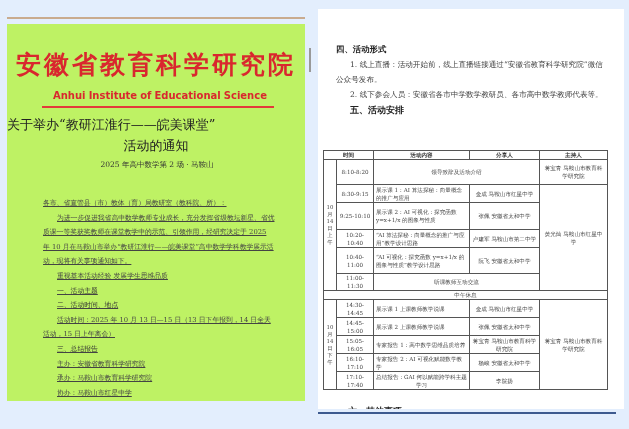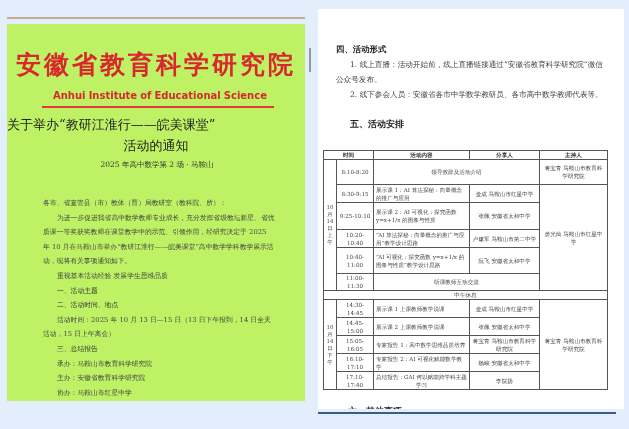--- a/index.html
+++ b/index.html
@@ -6,21 +6,21 @@
   body{width:629px;height:429px;background:#e3eefd;position:relative;overflow:hidden;font-family:"DejaVu Serif",serif;color:#333;}
   .tan-line{position:absolute;left:7px;top:17px;width:298px;height:2px;background:#c9ab8f;}
   .page-left{position:absolute;left:7px;top:24px;width:298px;height:377px;background:#bef264;}
   .scrollbar{position:absolute;left:302px;top:24px;width:2px;height:24px;background:#999;}
   .inst-cn{position:absolute;left:0;width:100%;top:24px;text-align:center;color:#d9272e;font-size:25px;font-weight:bold;letter-spacing:3px;font-family:"DejaVu Serif",serif;}
   .inst-en{position:absolute;left:46px;width:214px;top:66px;display:flex;justify-content:space-between;color:#d9272e;font-size:10px;font-weight:bold;font-family:"DejaVu Sans",sans-serif;align-items:flex-end;}
   .red-rule{position:absolute;left:35px;width:232px;top:82px;height:2px;background:#e23a3a;}
   .title1{position:absolute;left:0;width:100%;top:92px;text-align:left;font-size:13px;color:#222;}
   .title2{position:absolute;left:0;width:100%;top:113px;text-align:center;font-size:13px;color:#222;}
   .subtitle{position:absolute;left:1px;width:100%;top:136px;text-align:center;font-size:7.5px;color:#333;}
-  .body-left{position:absolute;left:36px;top:172px;width:232px;font-size:6.8px;line-height:14.6px;color:#444;}
+  .body-left{position:absolute;left:36px;top:172px;width:232px;font-size:6.8px;line-height:14.6px;color:#444;text-decoration:underline;}
   .body-left p{margin:0;}
   .indent{text-indent:14px;}
   .ind2{padding-left:14px;}
   .head{font-family:"DejaVu Sans",sans-serif;color:#333;}
 
   .page-right{position:absolute;left:318px;top:9px;width:306px;height:400px;background:#fff;overflow:hidden;}
   .blue-line{position:absolute;left:318px;top:412px;width:298px;height:2px;background:#3d5a8f;}
   .r-body{position:absolute;left:18px;top:33px;width:270px;font-size:7.6px;line-height:15px;color:#444;}
   .r-body p{margin:0;}
   .r-head{font-family:"DejaVu Sans",sans-serif;font-weight:bold;color:#222;font-size:8.4px;}
@@ -51,32 +51,32 @@
   <div class="title2">活动的通知</div>
   <div class="subtitle">2025 年高中数学第 2 场 · 马鞍山</div>
   <div class="body-left">
     <p>各市、省直管县（市）教体（育）局教研室（教科院、所）：</p>
     <p class="indent">为进一步促进我省高中数学教师专业成长，充分发挥省级教坛新星、省优质课一等奖获奖教师在课堂教学中的示范、引领作用，经研究决定于 2025 年 10 月在马鞍山市举办“教研江淮行——皖美课堂”高中数学学科教学展示活动，现将有关事项通知如下。</p>
     <p class="ind2">重视基本活动经验 发展学生思维品质</p>
     <p class="ind2 head">一、活动主题</p>
     <p class="ind2 head">二、活动时间、地点</p>
     <p class="indent">活动时间：2025 年 10 月 13 日—15 日（13 日下午报到，14 日全天活动，15 日上午离会）</p>
     <p class="ind2 head">三、总结报告</p>
+    <p class="ind2">主办：安徽省教育科学研究院</p>
     <p class="ind2">承办：马鞍山市教育科学研究院</p>
-    <p class="ind2">主办：安徽省教育科学研究院</p>
     <p class="ind2">协办：马鞍山市红星中学</p>
   </div>
 </div>
 
 <div class="page-right">
   <div class="r-body">
     <p class="r-head">四、活动形式</p>
     <p class="indent">1. 线上直播：活动开始前，线上直播链接通过“安徽省教育科学研究院”微信公众号发布。</p>
     <p class="indent">2. 线下参会人员：安徽省各市中学数学教研员、各市高中数学教师代表等。</p>
-    <p class="r-head2 ind2" style="margin-top:15px">五、活动安排</p>
+    <p class="r-head2 ind2" style="margin-top:1px">五、活动安排</p>
   </div>
 
   <table class="sched">
     <colgroup>
         <col style="width:13px">
         <col style="width:37px">
         <col style="width:96px">
         <col style="width:70px">
         <col style="width:68px">
       </colgroup>

